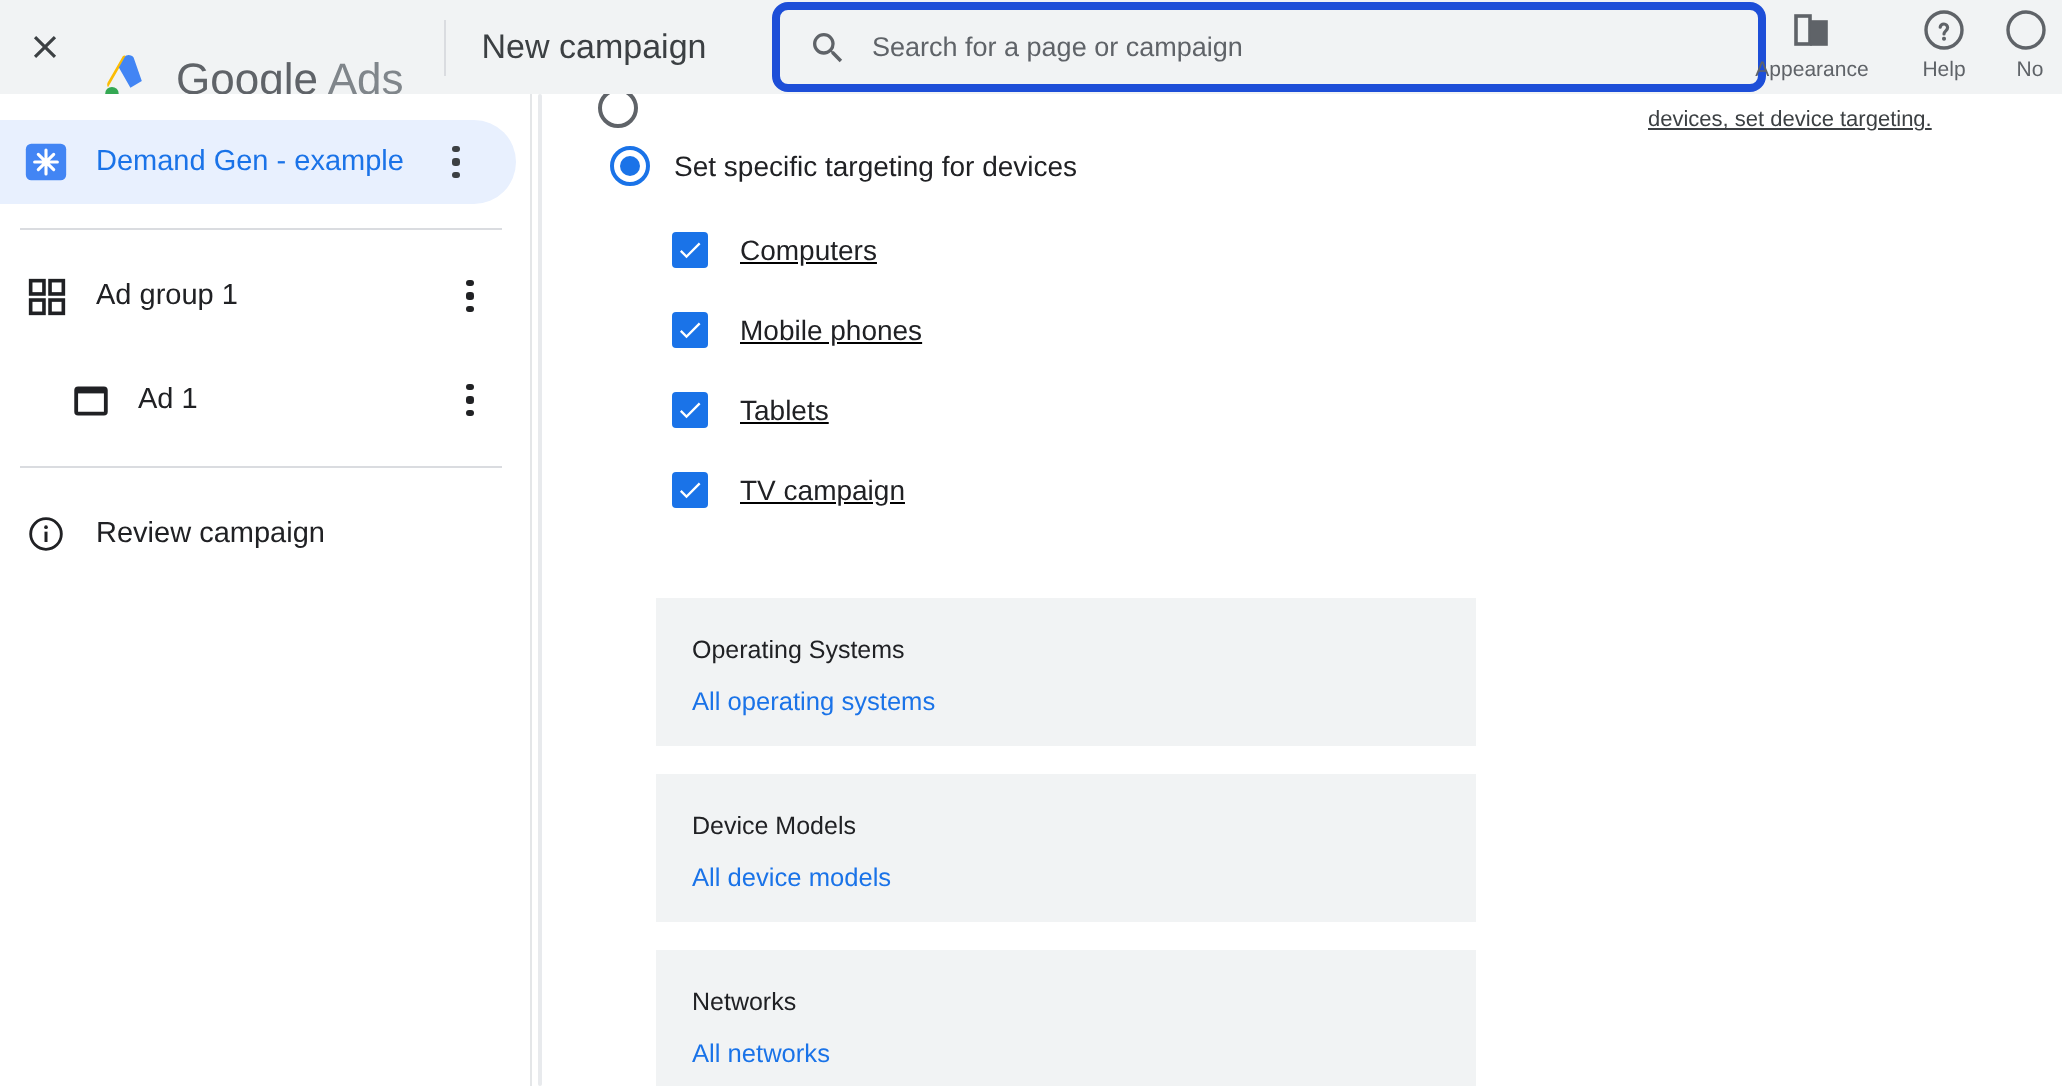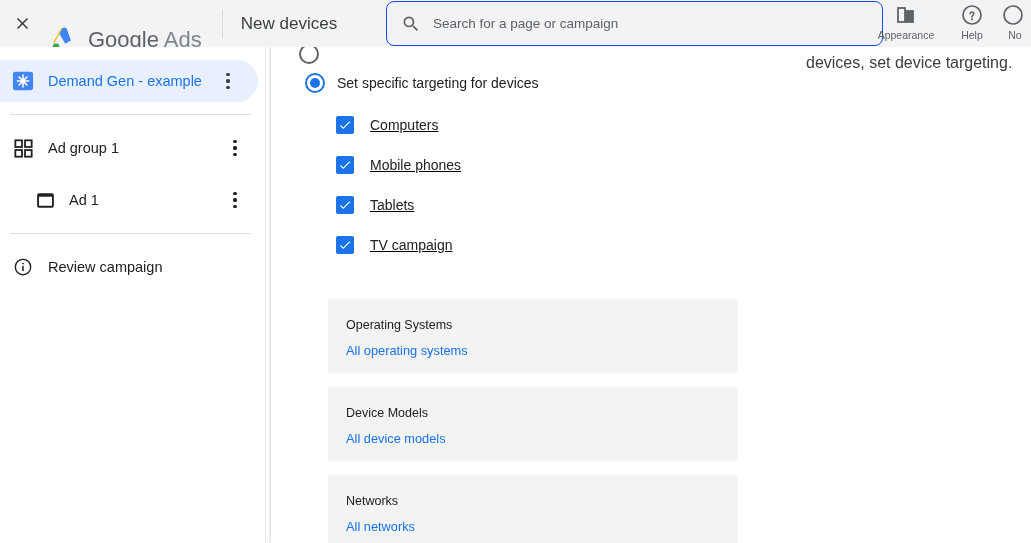--- a/index.html
+++ b/index.html
@@ -40,21 +40,21 @@
     margin: 0 18px 0 20px;
   }
   .page-title {
     font-size: 17px; color: #3c4043; white-space: nowrap;
   }
 
   .searchbox {
     position: absolute; left: 386px; top: 1px;
     width: 497px; height: 45px;
     background: #f1f3f4;
-    border: 1px solid #1d4ed8;
+    border: 4px solid #1d4ed8;
     border-radius: 8px;
     display: flex; align-items: center;
     padding: 0 14px;
     gap: 12px;
   }
   .search-ph {
     font-size: 13.5px; color: #5f6368; white-space: nowrap;
   }
 
   .topright {
@@ -129,22 +129,22 @@
 
   
   .main {
     position: absolute; left: 272px; top: 47px;
     width: 759px; height: 496px;
     background: #ffffff;
     overflow: hidden;
   }
 
   .clipped-help {
-    position: absolute; left: 534px; top: 7px;
-    font-size: 16px; color: #3c4043; white-space: nowrap;
+    position: absolute; left: 552px; top: 7px;
+    font-size: 11px; color: #3c4043; white-space: nowrap; text-decoration: underline;
   }
 
   .radio-clip {
     position: absolute; left: 27px; top: -3px;
     width: 20px; height: 20px;
     border: 2px solid #5f6368; border-radius: 50%;
   }
 
   .radio-row {
     position: absolute; left: 33px; top: 26px;
@@ -222,21 +222,21 @@
       <circle cx="7.4" cy="22.3" r="3.6" fill="#34a853"></circle>
       <path d="M24.4 18.6 18.7 8.7l-3.9 6.7 3.9 6.8c.7 1.2 2.2 1.6 3.4.9l1.4-.8c1.2-.7 1.6-2.2.9-3.4z" fill="#4285f4" opacity="0"></path>
     </svg>
     <span class="brand-text">
       <span class="g">Google</span>
       <span class="g" style="color:#80868b">Ads</span>
     </span>
   </div>
 
   <div class="vdiv"></div>
-  <div class="page-title">New devices</div>
+  <div class="page-title">New campaign</div>
 </div>
 
 <div class="searchbox">
   <svg width="20" height="20" viewBox="0 0 24 24">
     <path d="M15.5 14h-.79l-.28-.27A6.47 6.47 0 0 0 16 9.5 6.5 6.5 0 1 0 9.5 16c1.61 0 3.09-.59 4.23-1.57l.27.28v.79l5 4.99L20.49 19zm-6 0C7.01 14 5 11.99 5 9.5S7.01 5 9.5 5 14 7.01 14 9.5 11.99 14 9.5 14z" fill="#5f6368"></path>
   </svg>
   <span class="search-ph">Search for a page or campaign</span>
 </div>
 
 <div class="topright">

